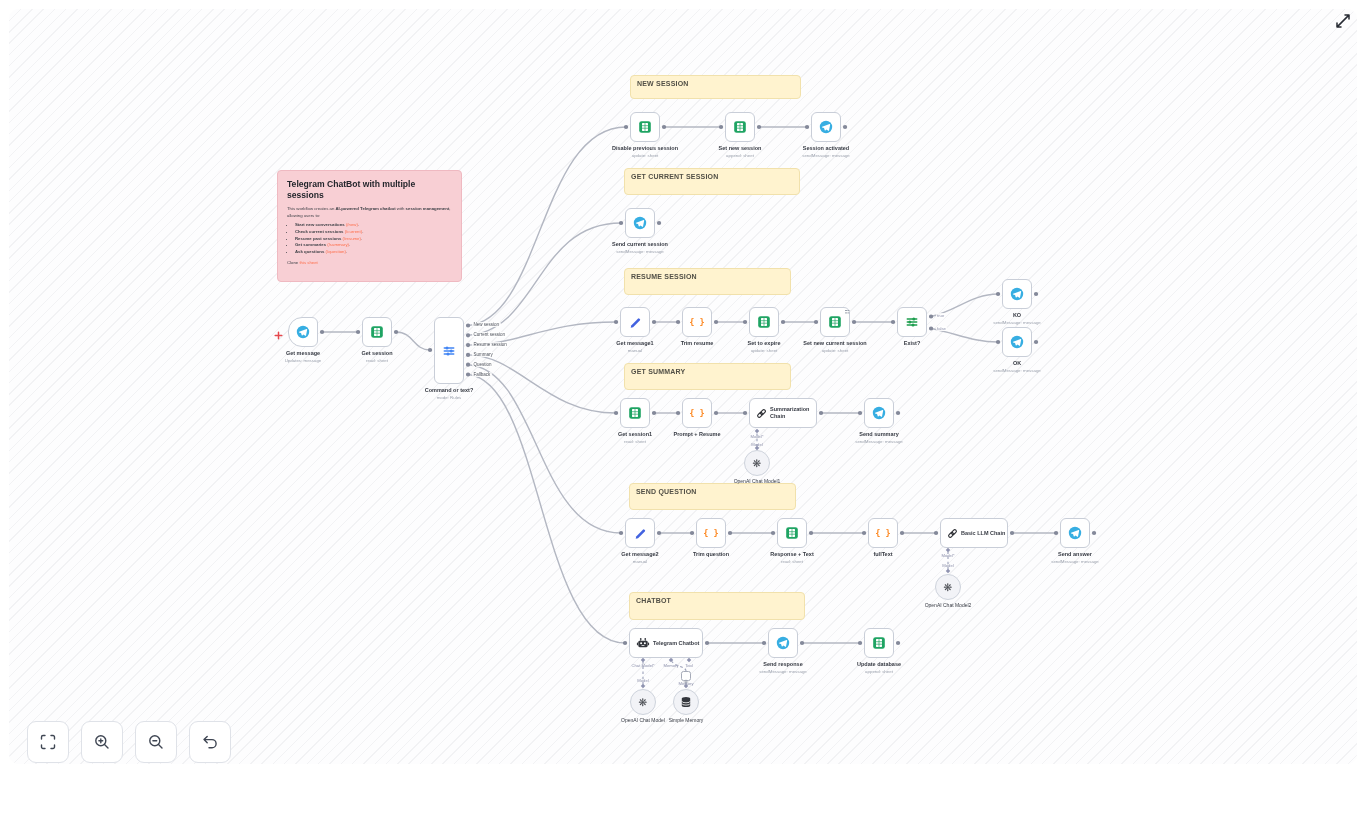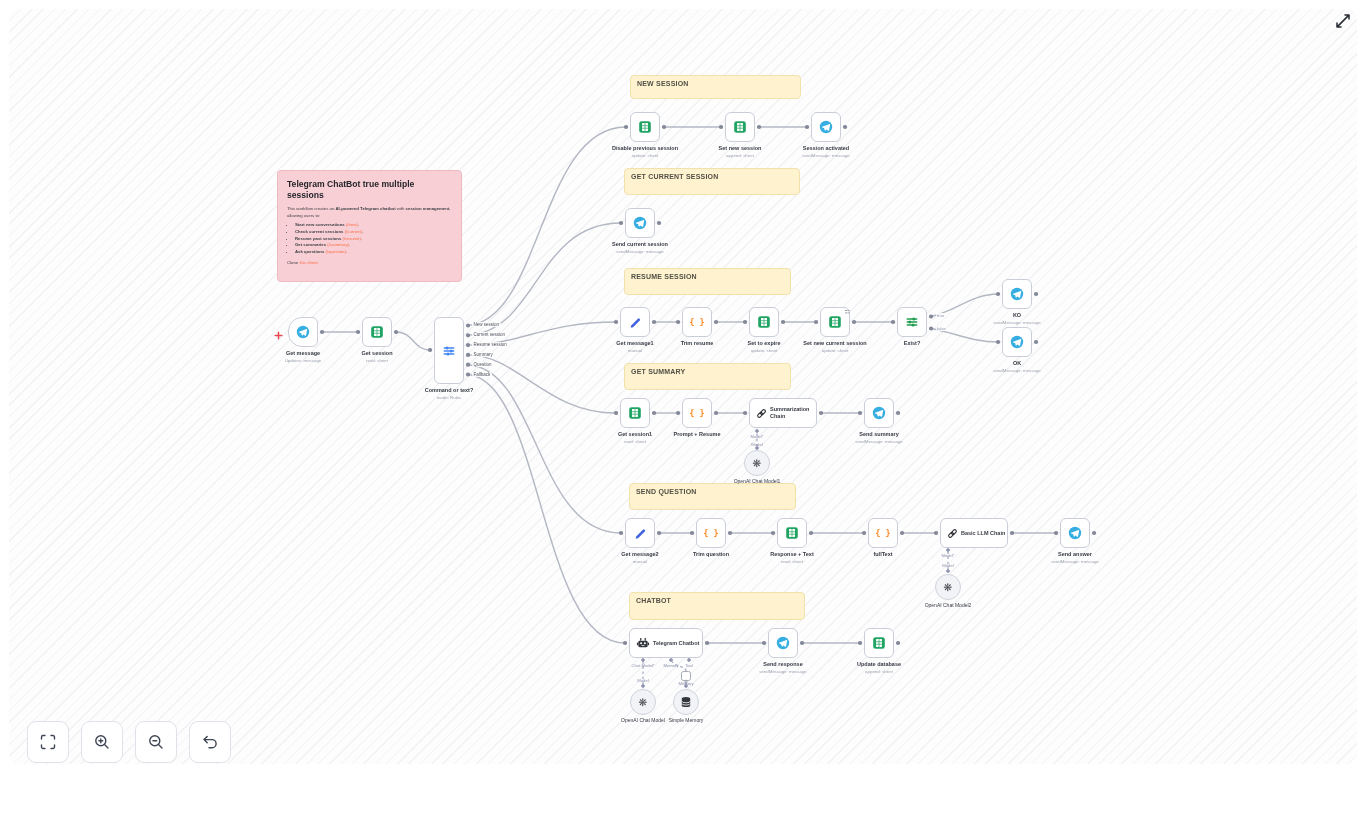--- a/index.html
+++ b/index.html
@@ -134,21 +134,21 @@
 <div class="canvas"></div>
 
 <div class="sticky" style="left:630px;top:75px;width:171px;height:24px"><span>NEW SESSION</span></div>
 <div class="sticky" style="left:624px;top:168px;width:176px;height:27px"><span>GET CURRENT SESSION</span></div>
 <div class="sticky" style="left:624px;top:268px;width:167px;height:27px"><span>RESUME SESSION</span></div>
 <div class="sticky" style="left:624px;top:363px;width:167px;height:27px"><span>GET SUMMARY</span></div>
 <div class="sticky" style="left:629px;top:483px;width:167px;height:27px"><span>SEND QUESTION</span></div>
 <div class="sticky" style="left:629px;top:592px;width:176px;height:28px"><span>CHATBOT</span></div>
 
 <div class="note">
-  <h1>Telegram ChatBot true multiple sessions</h1>
+  <h1>Telegram ChatBot with multiple sessions</h1>
   <p><span>This workflow creates an </span><b>AI-powered Telegram chatbot</b><span> with </span><b>session management</b><span>, allowing users to:</span></p>
   <ul>
     <li><b>Start new conversations </b><span class="cmd">(/new)</span><span>.</span></li>
     <li><b>Check current sessions </b><span class="cmd">(/current)</span><span>.</span></li>
     <li><b>Resume past sessions </b><span class="cmd">(/resume)</span><span>.</span></li>
     <li><b>Get summaries </b><span class="cmd">(/summary)</span><span>.</span></li>
     <li><b>Ask questions </b><span class="cmd">(/question)</span><span>.</span></li>
   </ul>
   <p class="clone"><span>Clone </span><span class="cmd">this sheet</span></p>
 </div>

